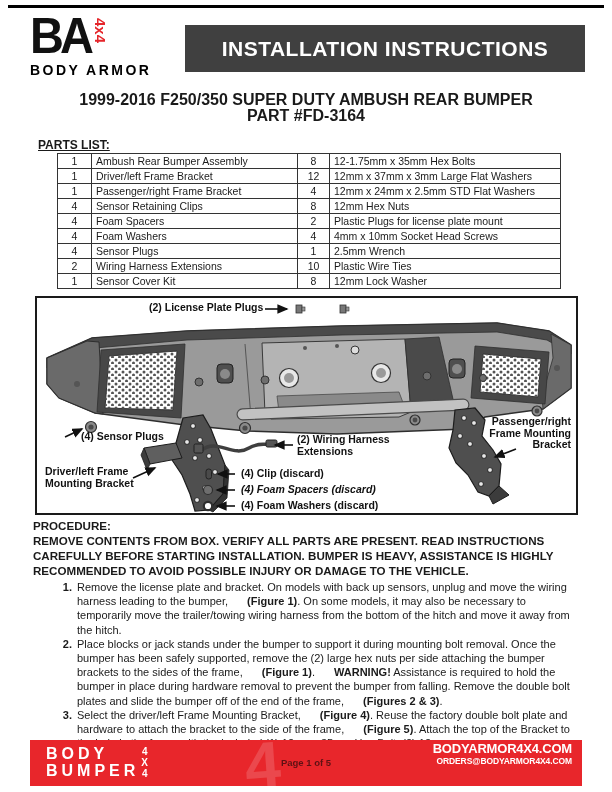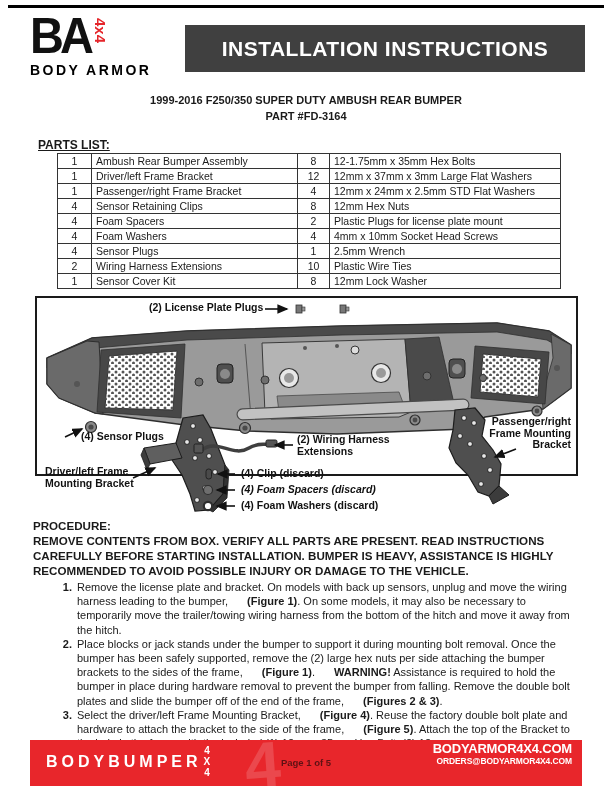--- a/index.html
+++ b/index.html
@@ -13,48 +13,48 @@
   .logo-block { position:absolute; left:30px; top:14px; width:150px; }
   .logo-row { display:flex; align-items:flex-start; }
   .logo-ba { font-size:47px; font-weight:900; letter-spacing:-4px; color:#111; line-height:44px; transform:scaleY(1.05); }
   .logo-badge { writing-mode:vertical-rl; font-size:15px; font-weight:900; color:#e5262b; letter-spacing:0px; line-height:14px; margin-left:3px; margin-top:4px; height:42px; }
   .logo-name { font-size:14px; font-weight:900; letter-spacing:2.5px; color:#000000; margin-top:2px; }
 
   .banner { position:absolute; left:185px; top:25px; width:400px; height:47px; background:#404040; display:flex; align-items:center; justify-content:center; }
   .banner-text { color:#fff; font-size:21px; font-weight:800; letter-spacing:0.5px; }
 
   .title-block { position:absolute; left:0; top:92px; width:612px; text-align:center; }
-  .title-line { font-size:11px; font-weight:700; line-height:16px; }
+  .title-line { font-size:16px; font-weight:700; line-height:16px; }
 
   .parts-heading { position:absolute; left:38px; top:138px; font-size:12px; font-weight:700; text-decoration:underline; }
 
   .parts-table { position:absolute; left:57px; top:153px; width:503px; border-collapse:collapse; table-layout:fixed; }
   .parts-table td { border:1px solid #333; font-size:10.5px; height:15px; padding:0 4px; overflow:hidden; white-space:nowrap; }
   .parts-table td.qty { text-align:center; padding:0 1px; }
 
   
-  .diagram { position:absolute; left:35px; top:296px; width:543px; height:180px; border:2px solid #1a1a1a; background:#fff; }
+  .diagram { position:absolute; left:35px; top:296px; width:543px; height:219px; border:2px solid #1a1a1a; background:#fff; }
   .diagram svg { position:absolute; left:0; top:0; }
   .dlabel { position:absolute; font-size:10.5px; font-weight:700; line-height:11.5px; white-space:pre-line; color:#111; }
   .dlabel.right { text-align:right; }
 
   
   .procedure { position:absolute; left:33px; top:518px; width:548px; }
   .proc-heading { font-size:11.6px; font-weight:700; line-height:15px; }
   .proc-warning { font-size:11.6px; font-weight:700; line-height:15px; }
   .proc-steps { margin-top:2px; padding-left:42px; width:547px; }
   .proc-steps li { font-size:11px; line-height:14.2px; padding-left:2px; }
   .proc-steps li::marker { font-weight:700; }
   .proc-steps .b { font-weight:700;margin-left:16px; }
 
   
   .footer { position:absolute; left:30px; top:740px; width:552px; height:46px; background:#e8262b; overflow:hidden; }
   .f-watermark { position:absolute; left:215px; top:-12px; font-size:64px; font-weight:900; color:rgba(255,255,255,0.16); transform:rotate(-4deg); letter-spacing:-2px; }
   .f-logo { position:absolute; left:16px; top:5px; display:flex; align-items:center; }
-  .f-logo-words { display:flex; flex-direction:row; color:#fff; font-weight:800; font-size:16px; line-height:17px; letter-spacing:4px; }
+  .f-logo-words { display:flex; flex-direction:column; color:#fff; font-weight:800; font-size:16px; line-height:17px; letter-spacing:4px; }
   .f-logo-badge { display:flex; flex-direction:column; color:#fff; font-weight:800; font-size:10px; line-height:11px; margin-left:2px; text-align:center; }
   .f-page { position:absolute; left:50%; top:17px; transform:translateX(-50%); color:#5f1114; font-size:9.5px; font-weight:600; }
   .f-contact { position:absolute; right:10px; top:2px; text-align:right; color:#fff; font-weight:800; }
   .f-site { font-size:13px; line-height:14px; letter-spacing:-0.2px; }
   .f-phone { font-size:13px; line-height:14px; letter-spacing:-0.2px; }
   .f-email { font-size:8.5px; line-height:10px; letter-spacing:-0.1px; }
 </style>
 </head>
 <body>
 

